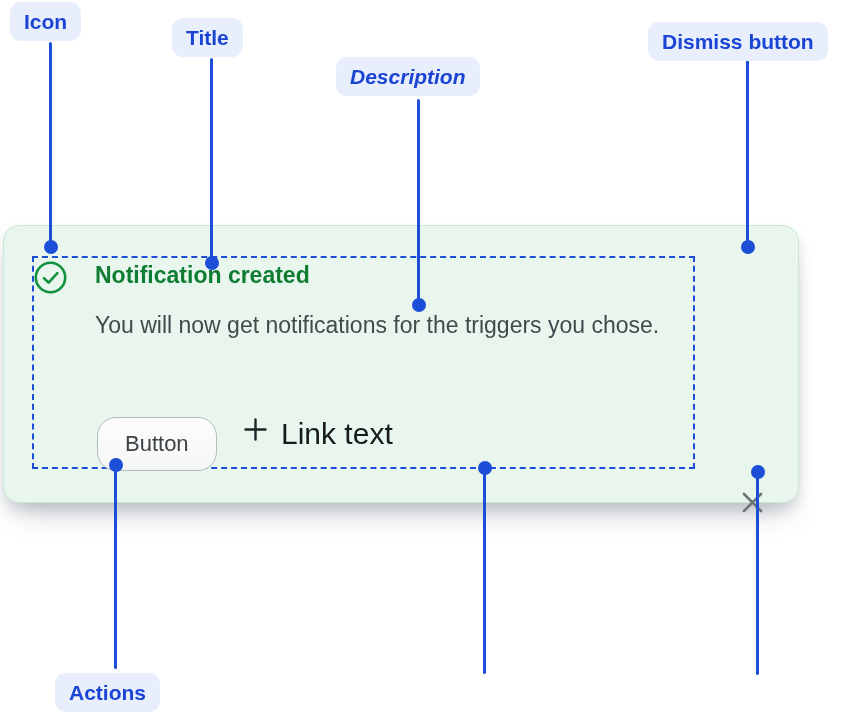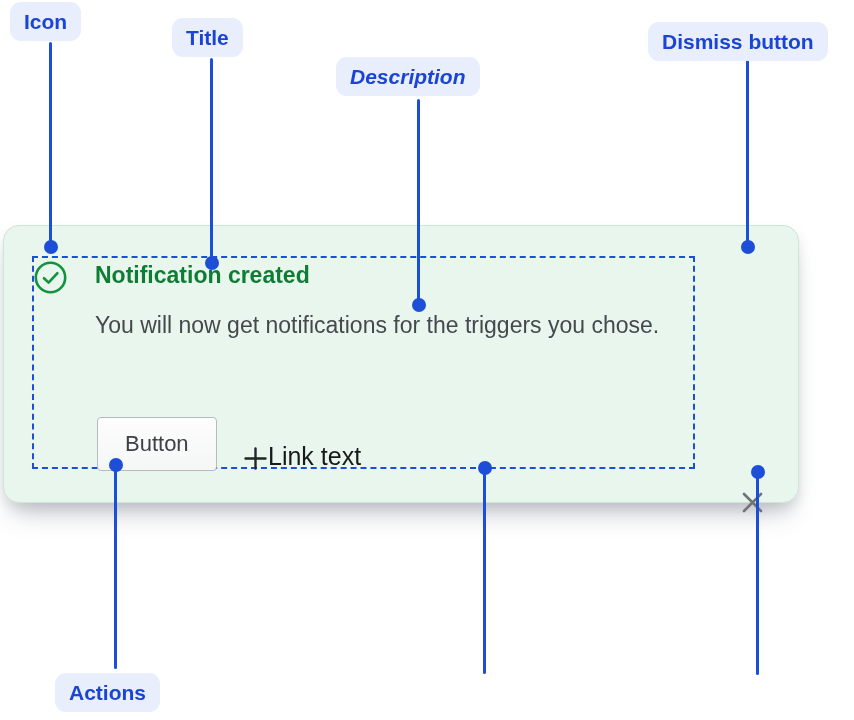--- a/index.html
+++ b/index.html
@@ -68,27 +68,27 @@
   }
   .toast-description{
     position:absolute;z-index:3;left:95px;top:302px;width:600px;
     font-size:23px;color:var(--desc-text);line-height:47px;
   }
   .action-button{
     position:absolute;z-index:3;left:97px;top:417px;height:54px;
     display:flex;align-items:center;justify-content:center;
     padding:0 27px;box-sizing:border-box;
     background:linear-gradient(#fdfdfd,#f5f6f6);
-    border:1px solid #b6bbc1;border-radius:4px;
+    border:1px solid #b6bbc1;border-radius:19px;
     font-size:22px;color:#3c4146;cursor:pointer;
   }
   .link-action{
     position:absolute;z-index:3;left:243px;top:417px;height:54px;
-    display:flex;align-items:flex-end;
-    font-size:25px;color:var(--body-text);cursor:pointer;
+    display:flex;align-items:flex-start;gap:13px;
+    font-size:30px;color:var(--body-text);cursor:pointer;
   }
   .plus-icon{width:25px;height:25px;color:#212529;display:block;}
   .dismiss-button{
     position:absolute;z-index:3;left:731px;top:259px;width:34px;height:34px;
     display:flex;align-items:center;justify-content:center;
     background:transparent;border:none;padding:0;cursor:pointer;
     color:var(--muted-icon);
   }
 </style>
 </head>

